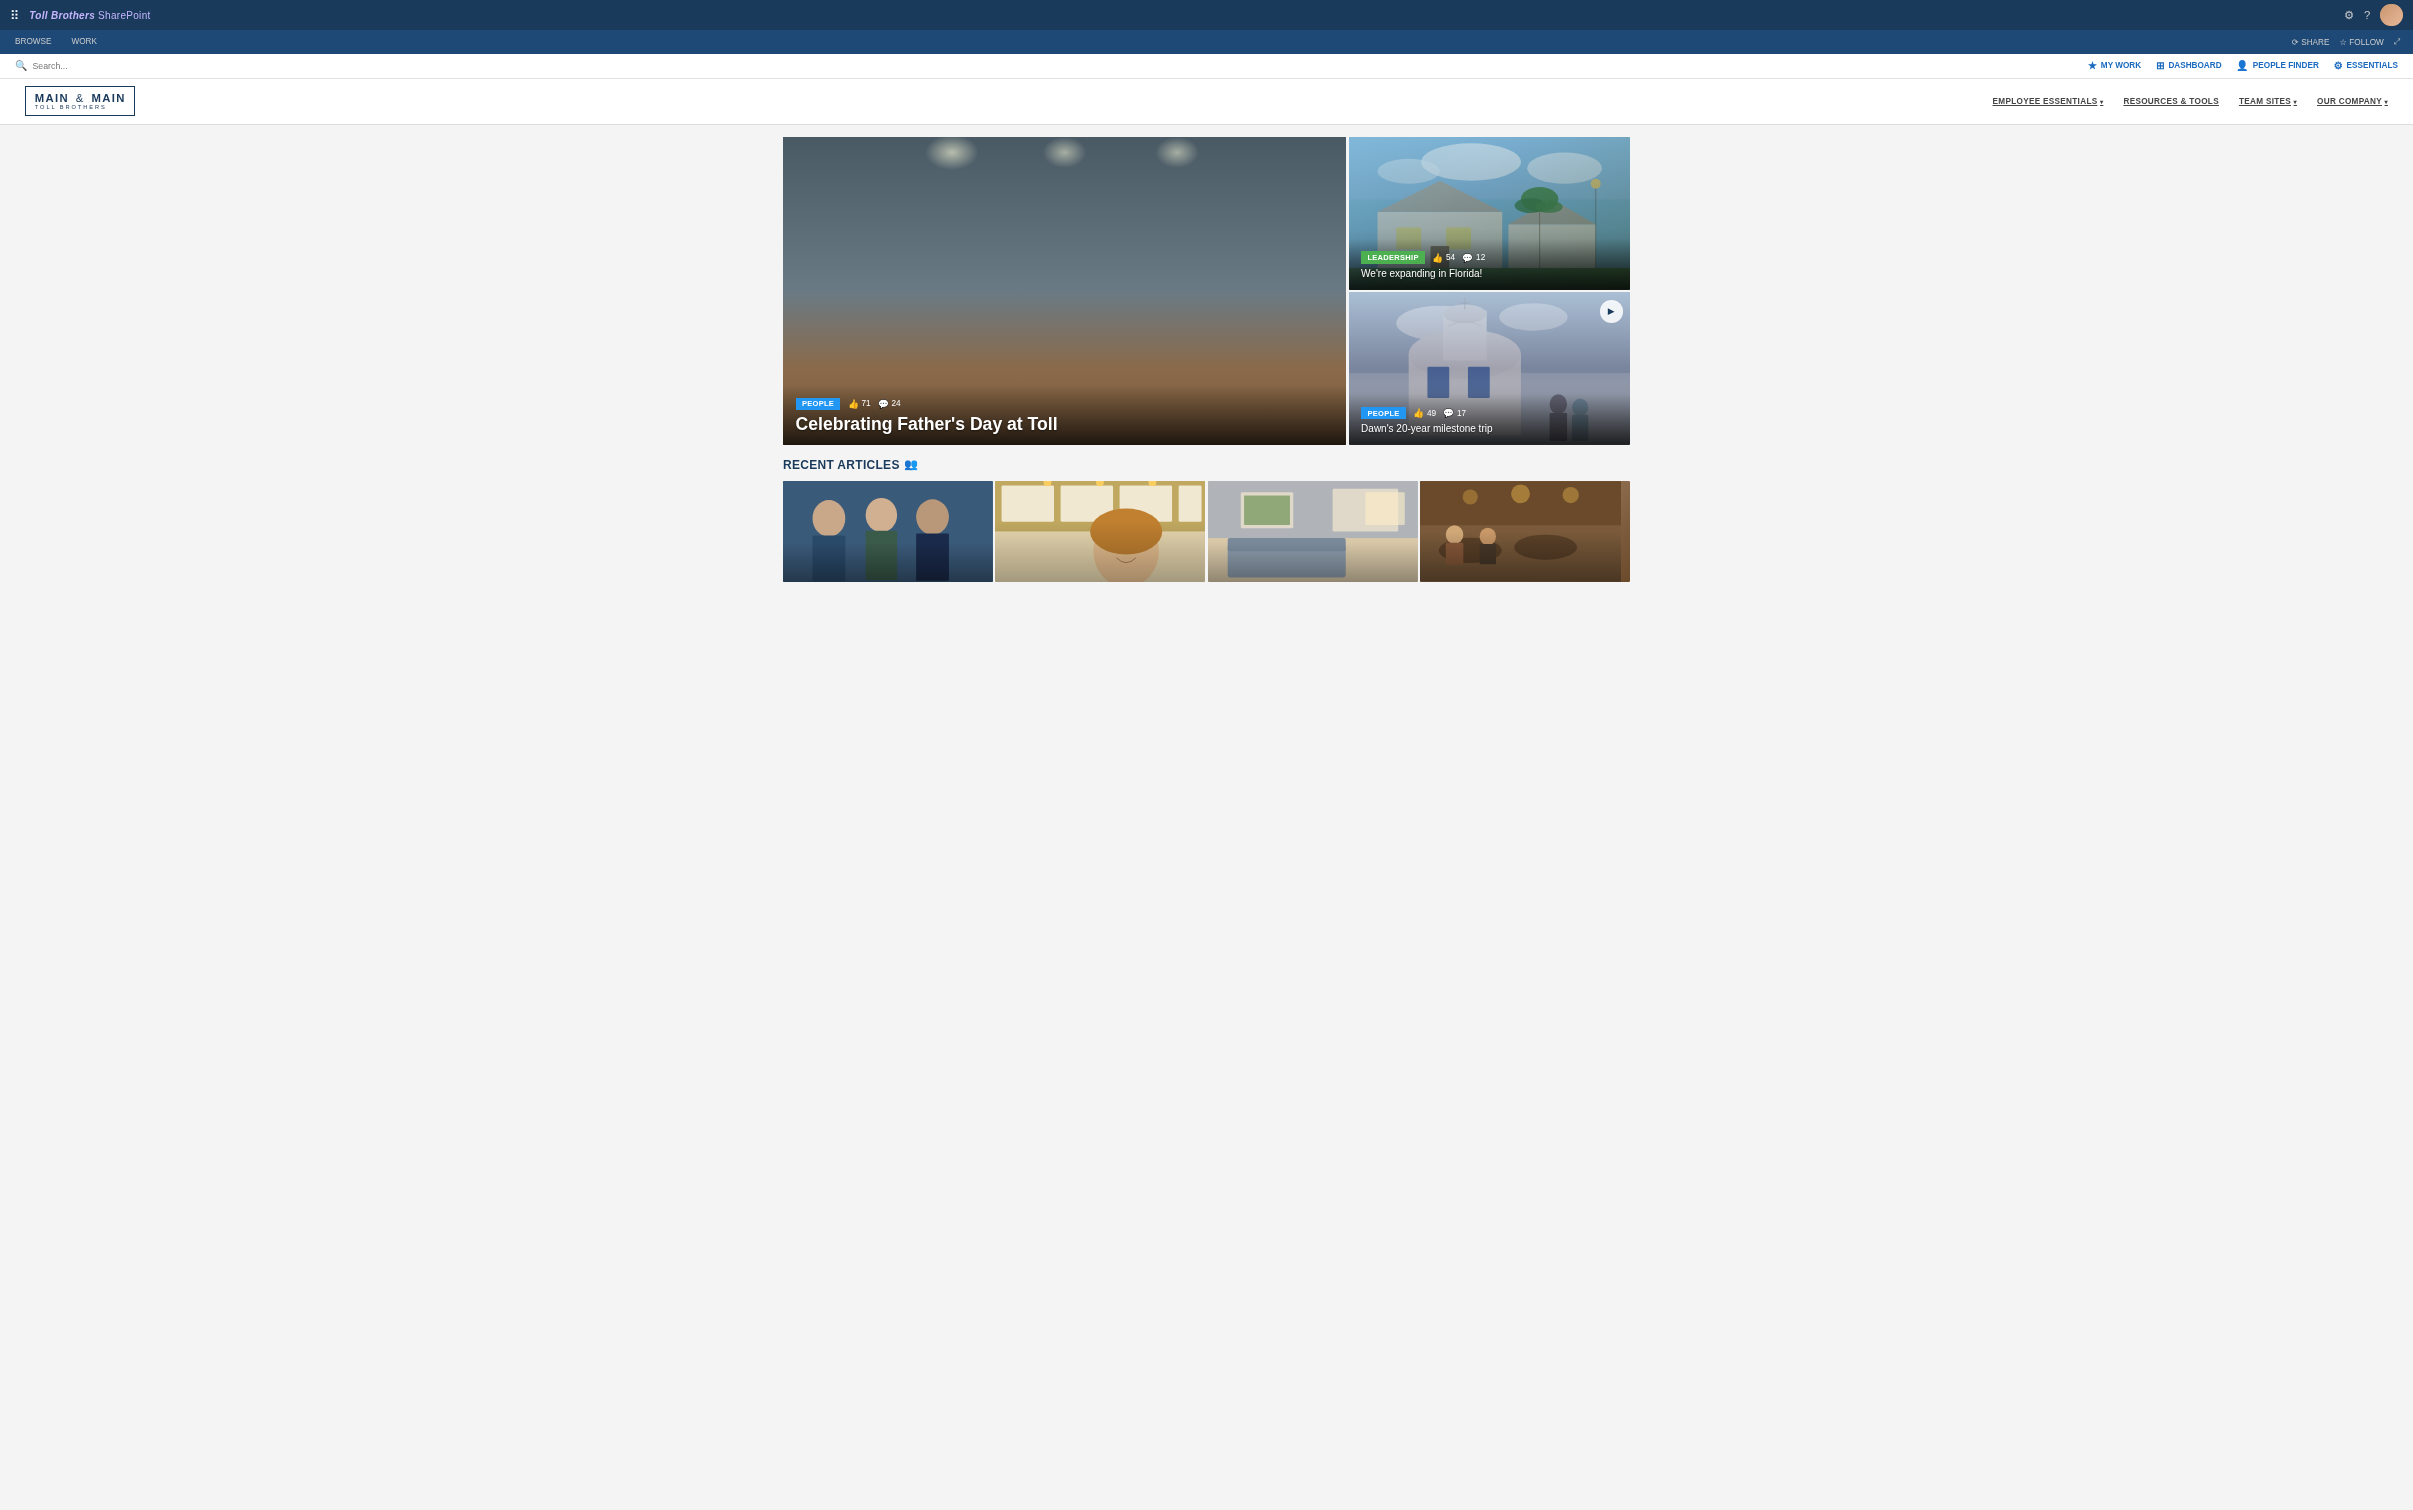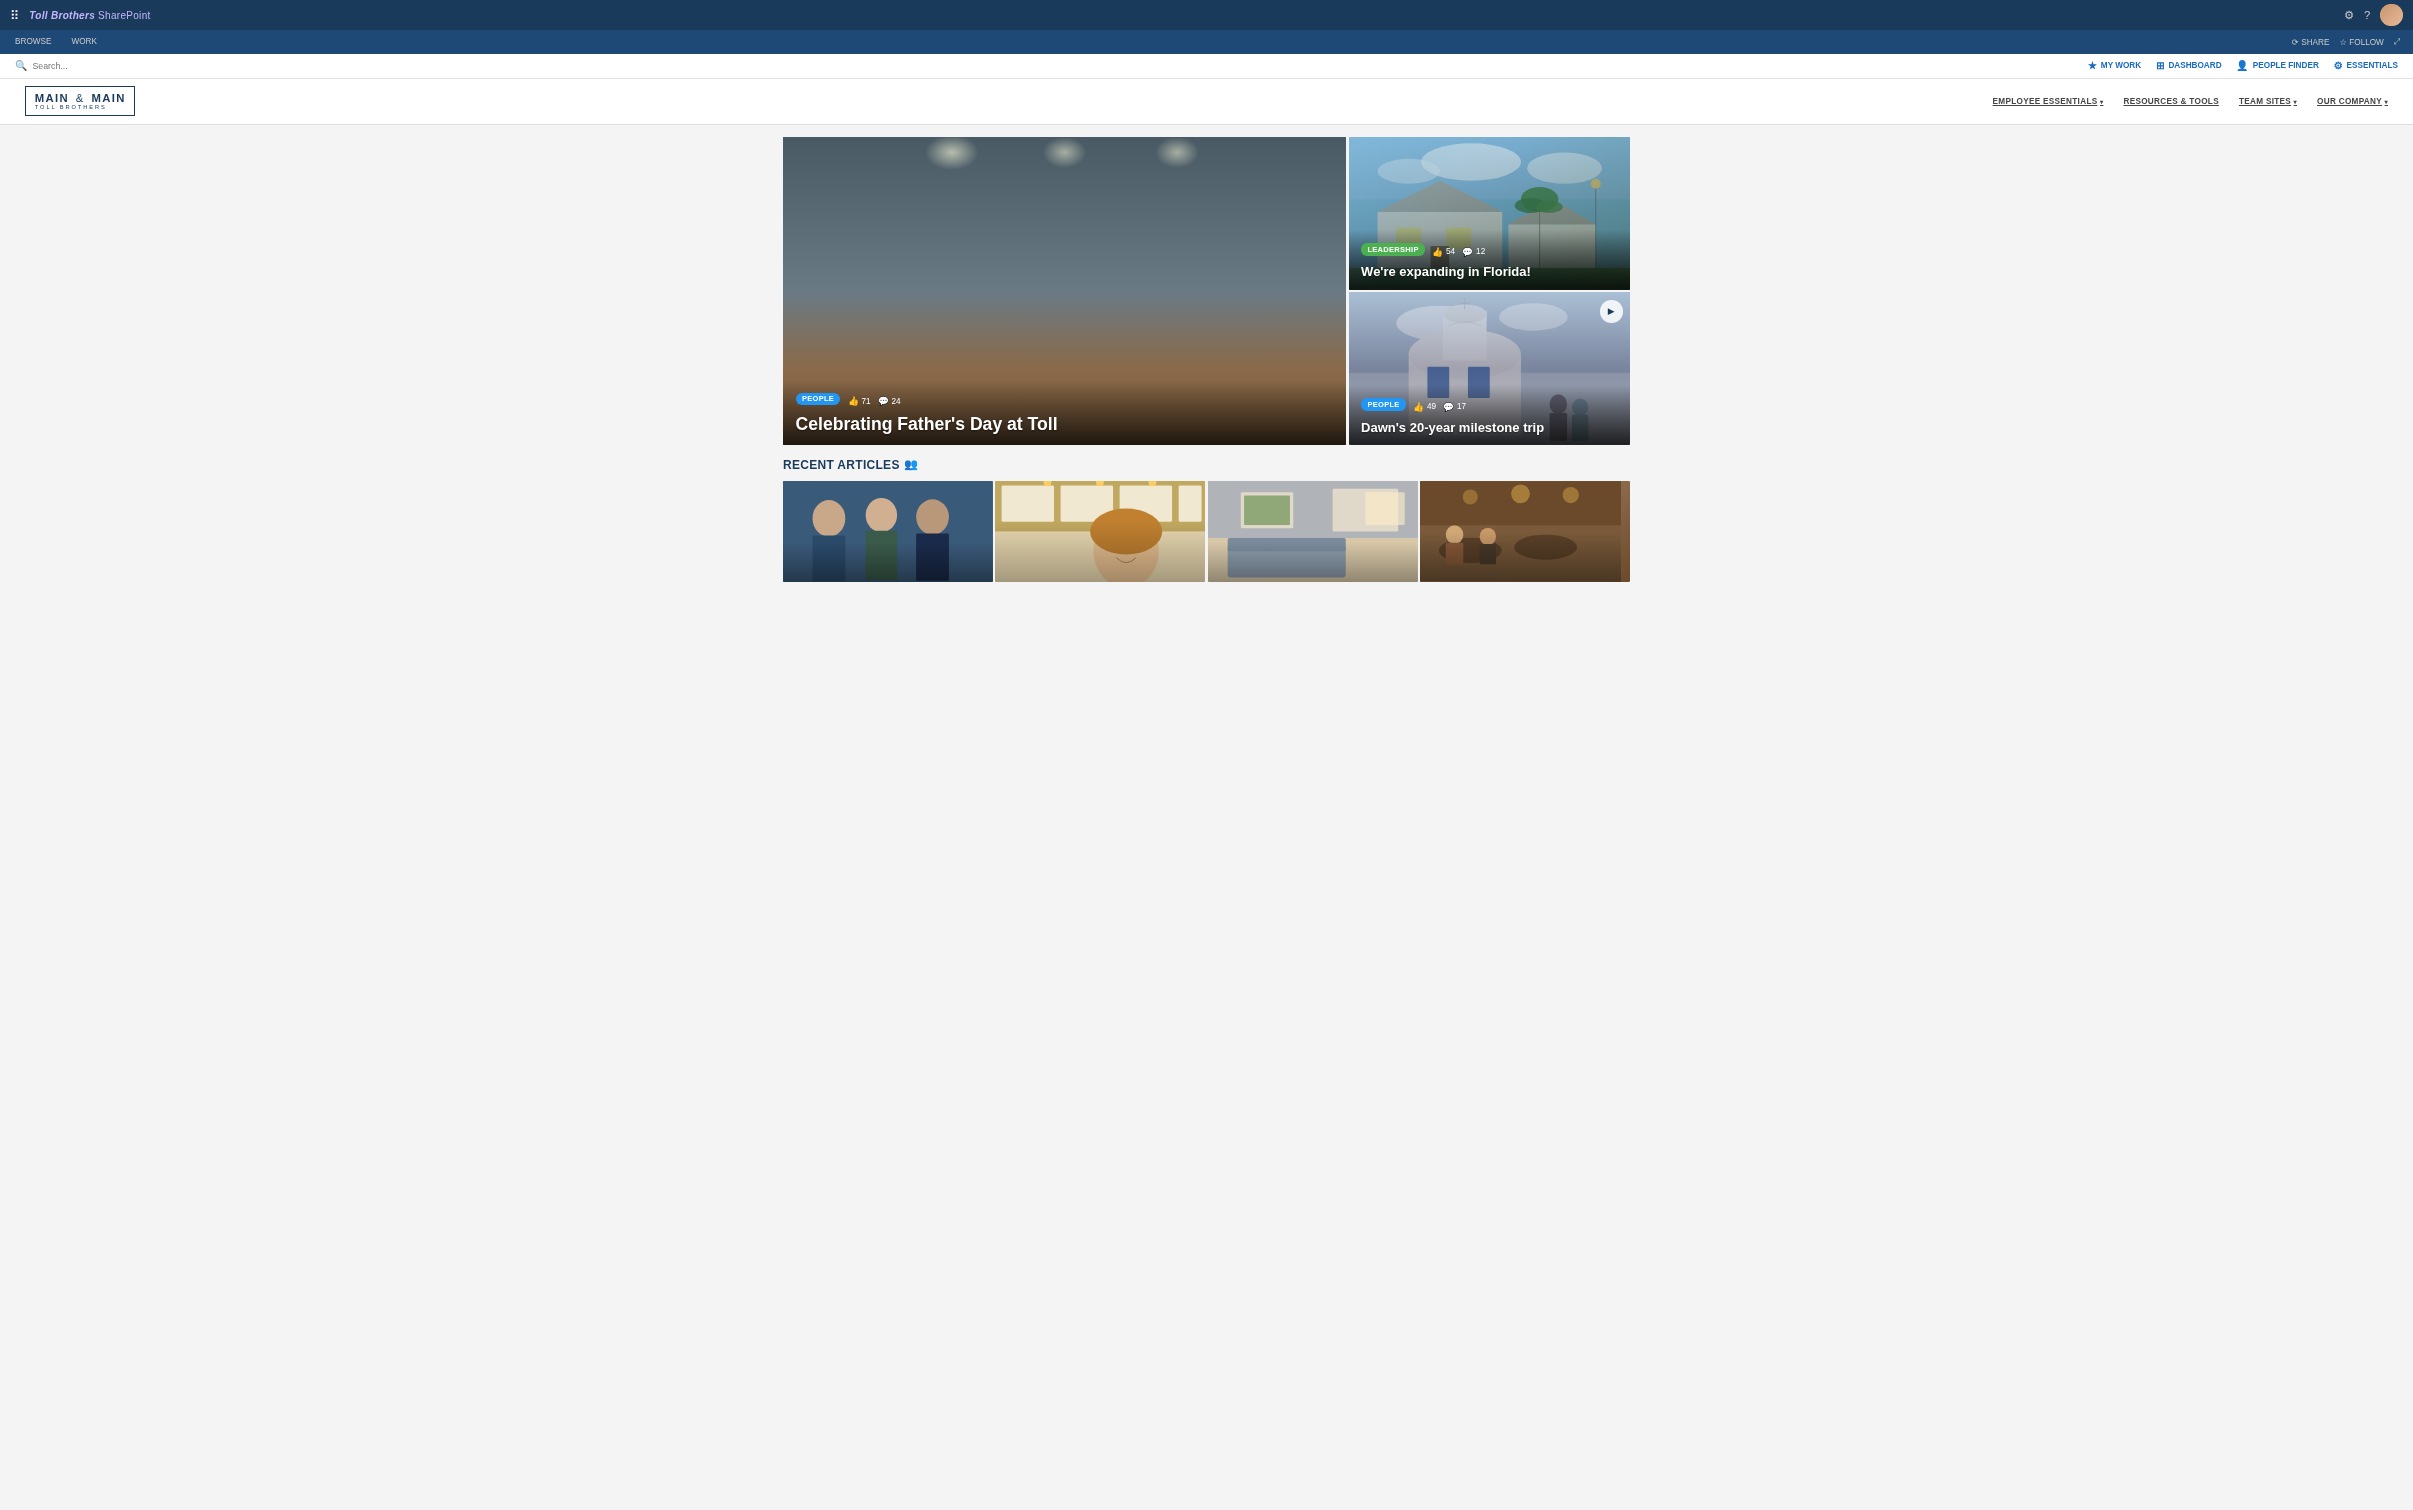--- a/index.html
+++ b/index.html
@@ -302,25 +302,24 @@
       bottom: 0;
       left: 0;
       right: 0;
       background: linear-gradient(to top, rgba(0,0,0,0.75) 0%, transparent 100%);
       padding: 12.6px 12.6px 10px;
     }
     .tag-badge {
       display: inline-flex;
       align-items: center;
       padding: 1.9px 6.3px;
-      border-radius: 6px;
+      border-radius: 0;
       font-size: 7.5px;
       font-weight: 700;
       letter-spacing: 0.3px;
-      margin-bottom: 5px;
     }
     .tag-people { background: #2196F3; color: #fff; }
     .tag-leadership { background: #4CAF50; color: #fff; }
     .tag-badge-wrap {
       display: flex;
       align-items: center;
       gap: 7.5px;
       margin-bottom: 3.8px;
     }
     .engage-stat {
@@ -333,22 +332,22 @@
     .engage-icon { font-size: 8.8px; }
     .hero-title {
       color: #fff;
       font-size: 17.6px;
       font-weight: 700;
       line-height: 1.2;
       text-shadow: 0 0.6px 1.9px rgba(0,0,0,0.5);
     }
     .hero-title-small {
       color: #fff;
-      font-size: 13px;
-      font-weight: 700;
+      font-size: 10px;
+      font-weight: 400;
       line-height: 1.2;
       text-shadow: 0 0.6px 1.9px rgba(0,0,0,0.5);
     }
     .play-btn {
       position: absolute;
       top: 7.5px;
       right: 7.5px;
       width: 22.6px;
       height: 22.6px;
       border-radius: 50%;

